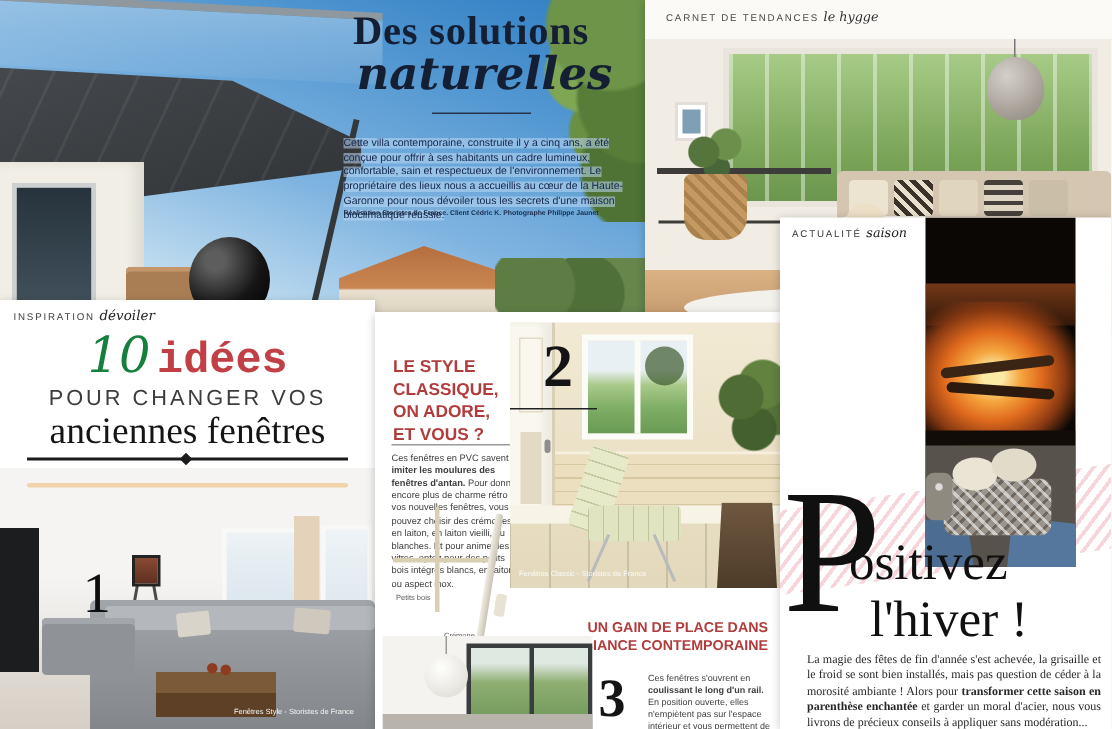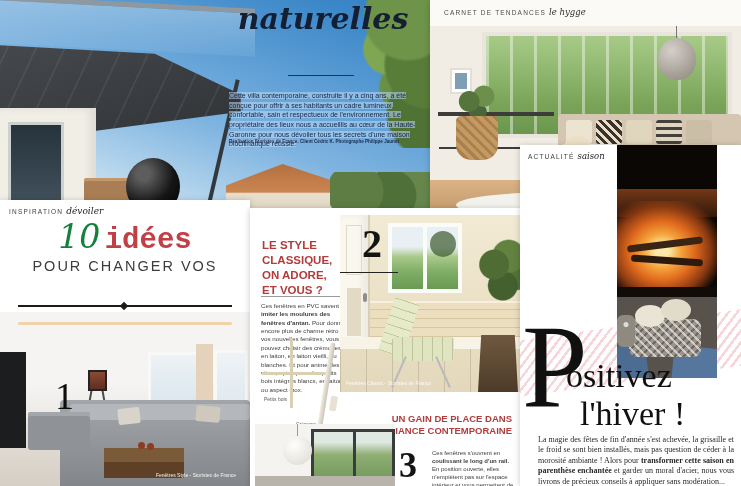--- a/index.html
+++ b/index.html
@@ -206,20 +206,21 @@
     <div class="abs pa-awning-ribs"></div>
     <div class="abs pa-post"></div>
     <div class="abs pa-wall"></div>
     <div class="abs pa-door"></div>
     <div class="abs pa-roof"></div>
     <div class="abs pa-hedge"></div>
     <div class="abs pa-chairs"></div>
     <div class="abs pa-grill"></div>
     <div class="abs pa-tree"></div>
     <h1 class="abs pa-title">
+      <span class="l1">Des solutions</span>
       <span class="l2">naturelles</span>
     </h1>
     <div class="abs pa-title-rule"></div>
     <p class="abs pa-body"><span>Cette villa contemporaine, construite il y a cinq ans, a été conçue pour offrir à ses habitants un cadre lumineux, confortable, sain et respectueux de l'environnement. Le propriétaire des lieux nous a accueillis au cœur de la Haute-Garonne pour nous dévoiler tous les secrets d'une maison bioclimatique réussie.</span></p>
     <p class="abs pa-credit">Réalisation Storistes de France. Client Cédric K. Photographe Philippe Jaunet</p>
   </section>
 
   <section class="page pb">
     <div class="abs pb-kicker">
       <span>CARNET DE TENDANCES</span>
@@ -254,20 +255,21 @@
 
   <section class="page pd">
     <div class="abs pd-kicker">
       <span>INSPIRATION</span>
       <span class="script">dévoiler</span>
     </div>
     <div class="abs pd-title">
       <span class="num">10</span>
       <span class="word">idées</span>
       <span class="sub">POUR CHANGER VOS</span>
+      <span class="sub2">anciennes fenêtres</span>
     </div>
     <div class="abs pd-rule"></div>
     <div class="abs pd-diamond"></div>
     <div class="abs pd-photo">
       <div class="abs pd-cove"></div>
       <div class="abs pd-tv"></div>
       <div class="abs pd-win1"></div>
       <div class="abs pd-curtain"></div>
       <div class="abs pd-win2"></div>
       <div class="abs pd-easel-leg1"></div>

